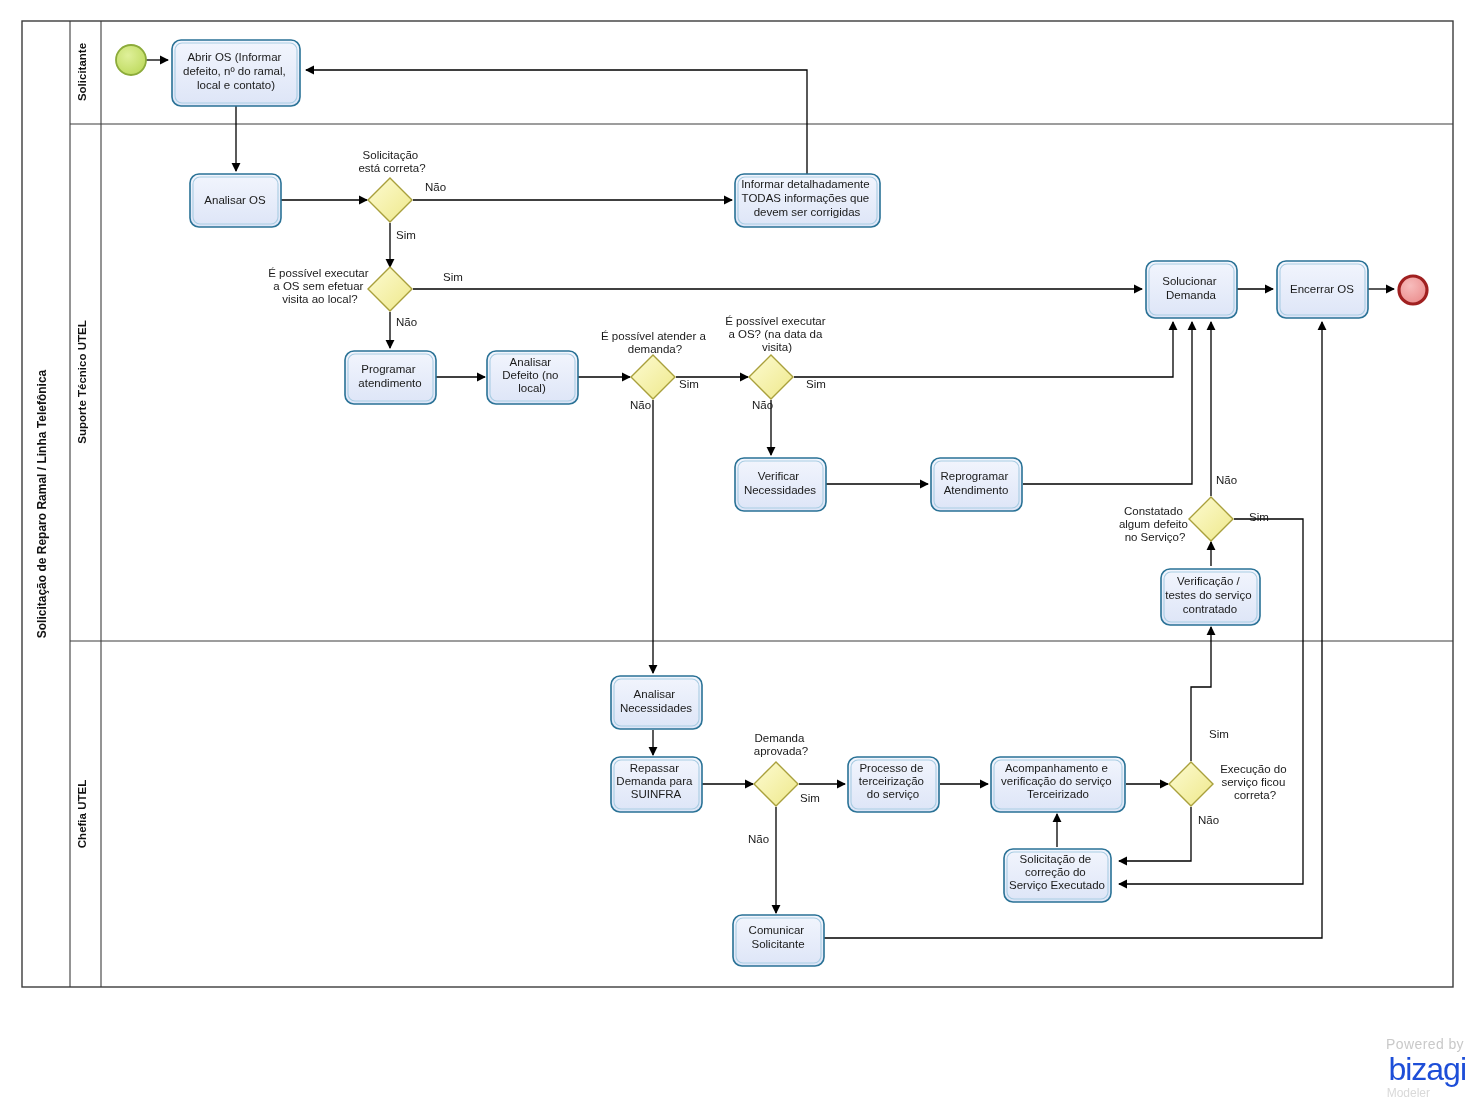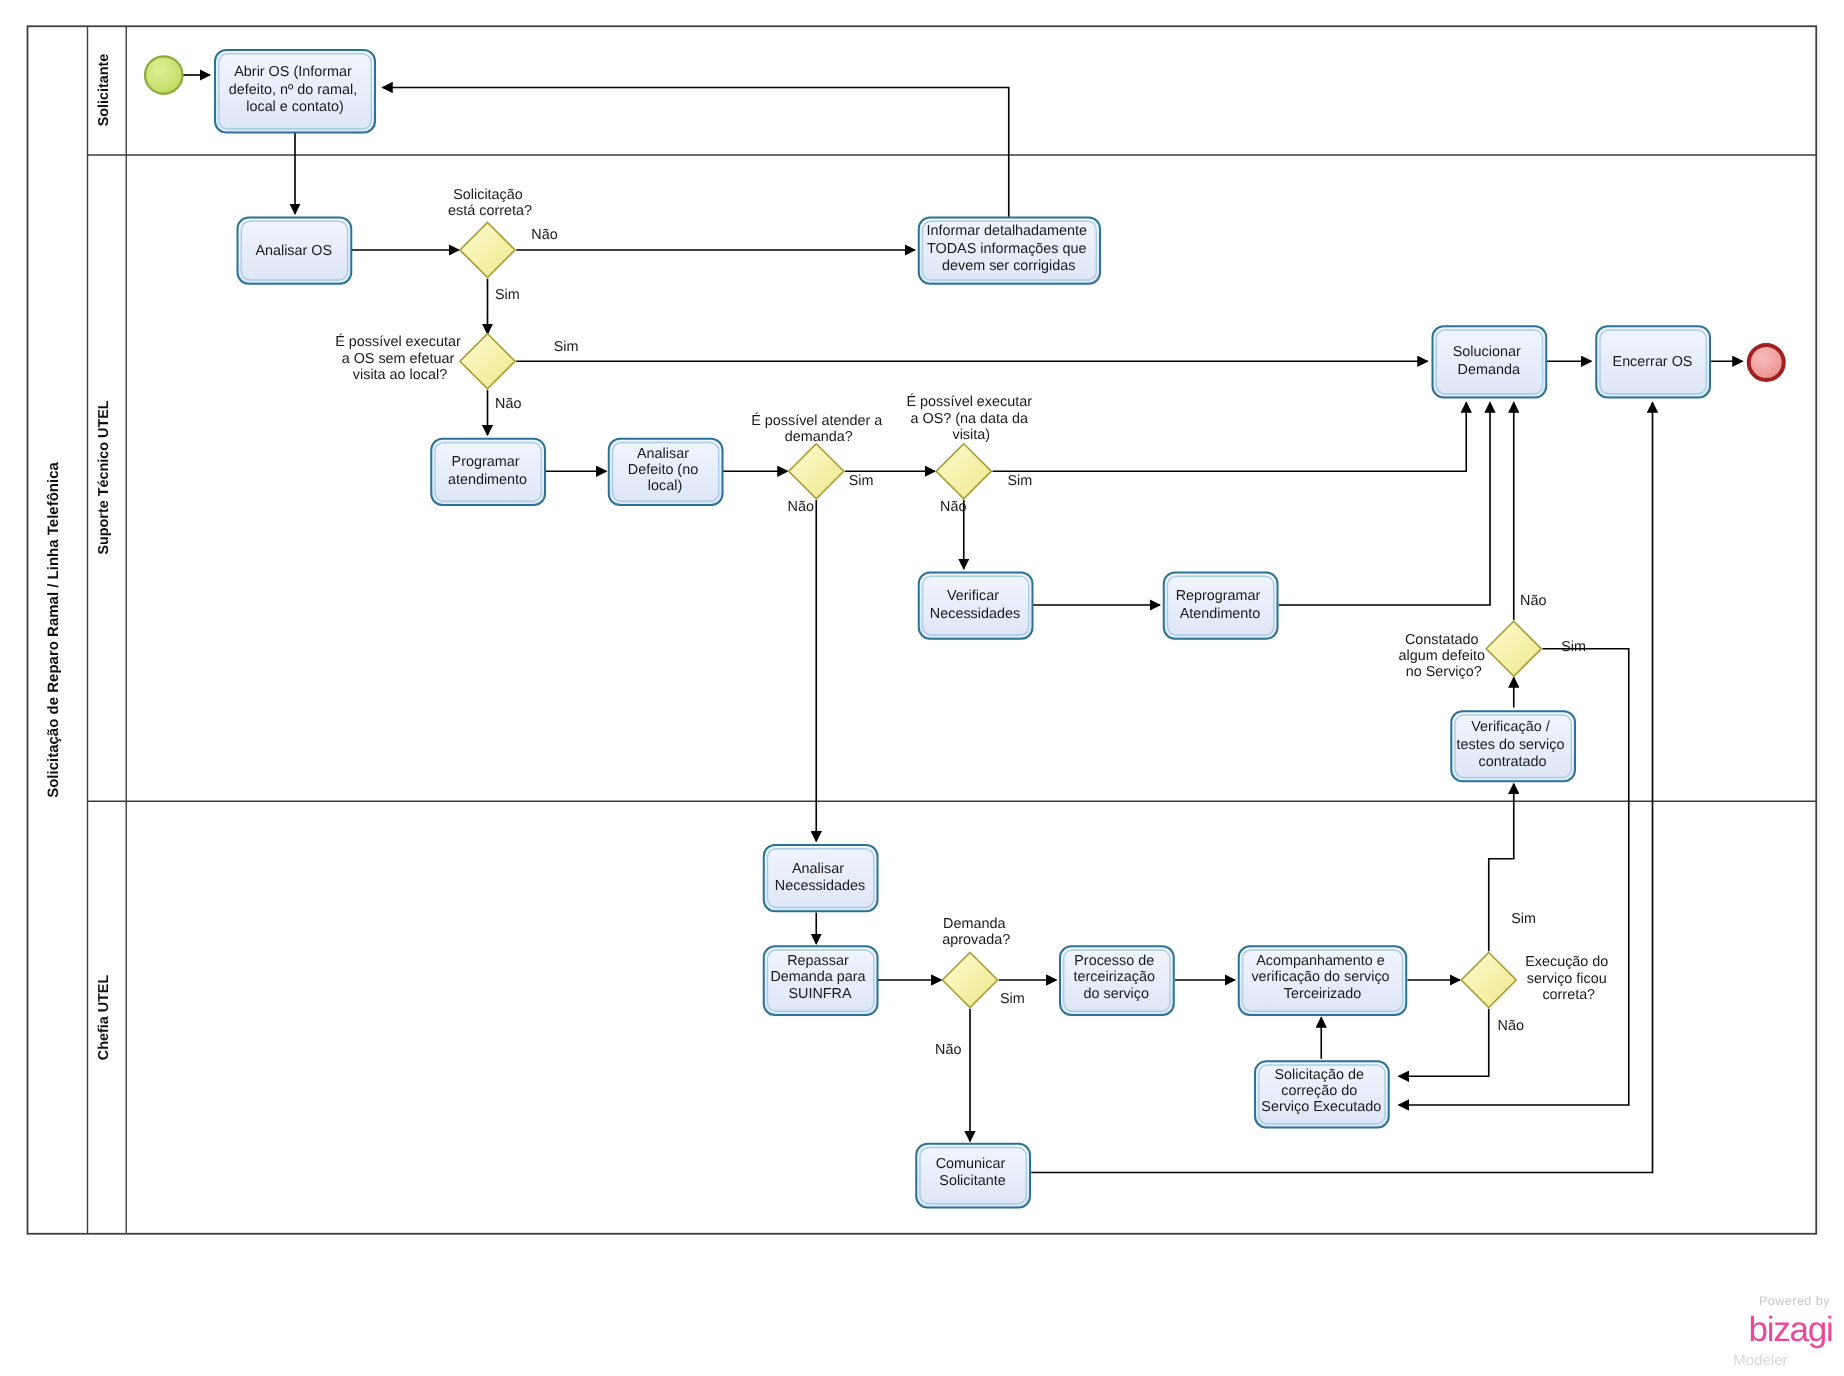--- a/index.html
+++ b/index.html
@@ -92,29 +92,29 @@
   #logo {
     position: absolute;
     left: 1330px;
     top: 1036px;
     width: 140px;
     height: 62px;
     text-align: right;
   }
   #logo .powered {
     font-family: "Liberation Sans", sans-serif;
-    font-size: 10px;
+    font-size: 14px;
     color: #c9c9c9;
     letter-spacing: .4px;
     margin: 0 6px 0 0;
   }
   #logo .bizagi {
     font-family: "Liberation Sans", sans-serif;
-    font-size: 28px;
-    color: #ec4899;
+    font-size: 32px;
+    color: #1d4ed8;
     font-weight: normal;
     letter-spacing: -1px;
     line-height: 34px;
     margin: 0 4px 0 0;
   }
   #logo .modeler {
     font-family: "Liberation Sans", sans-serif;
     font-size: 12px;
     color: #d9d9d9;
     margin: 0 40px 0 0;

